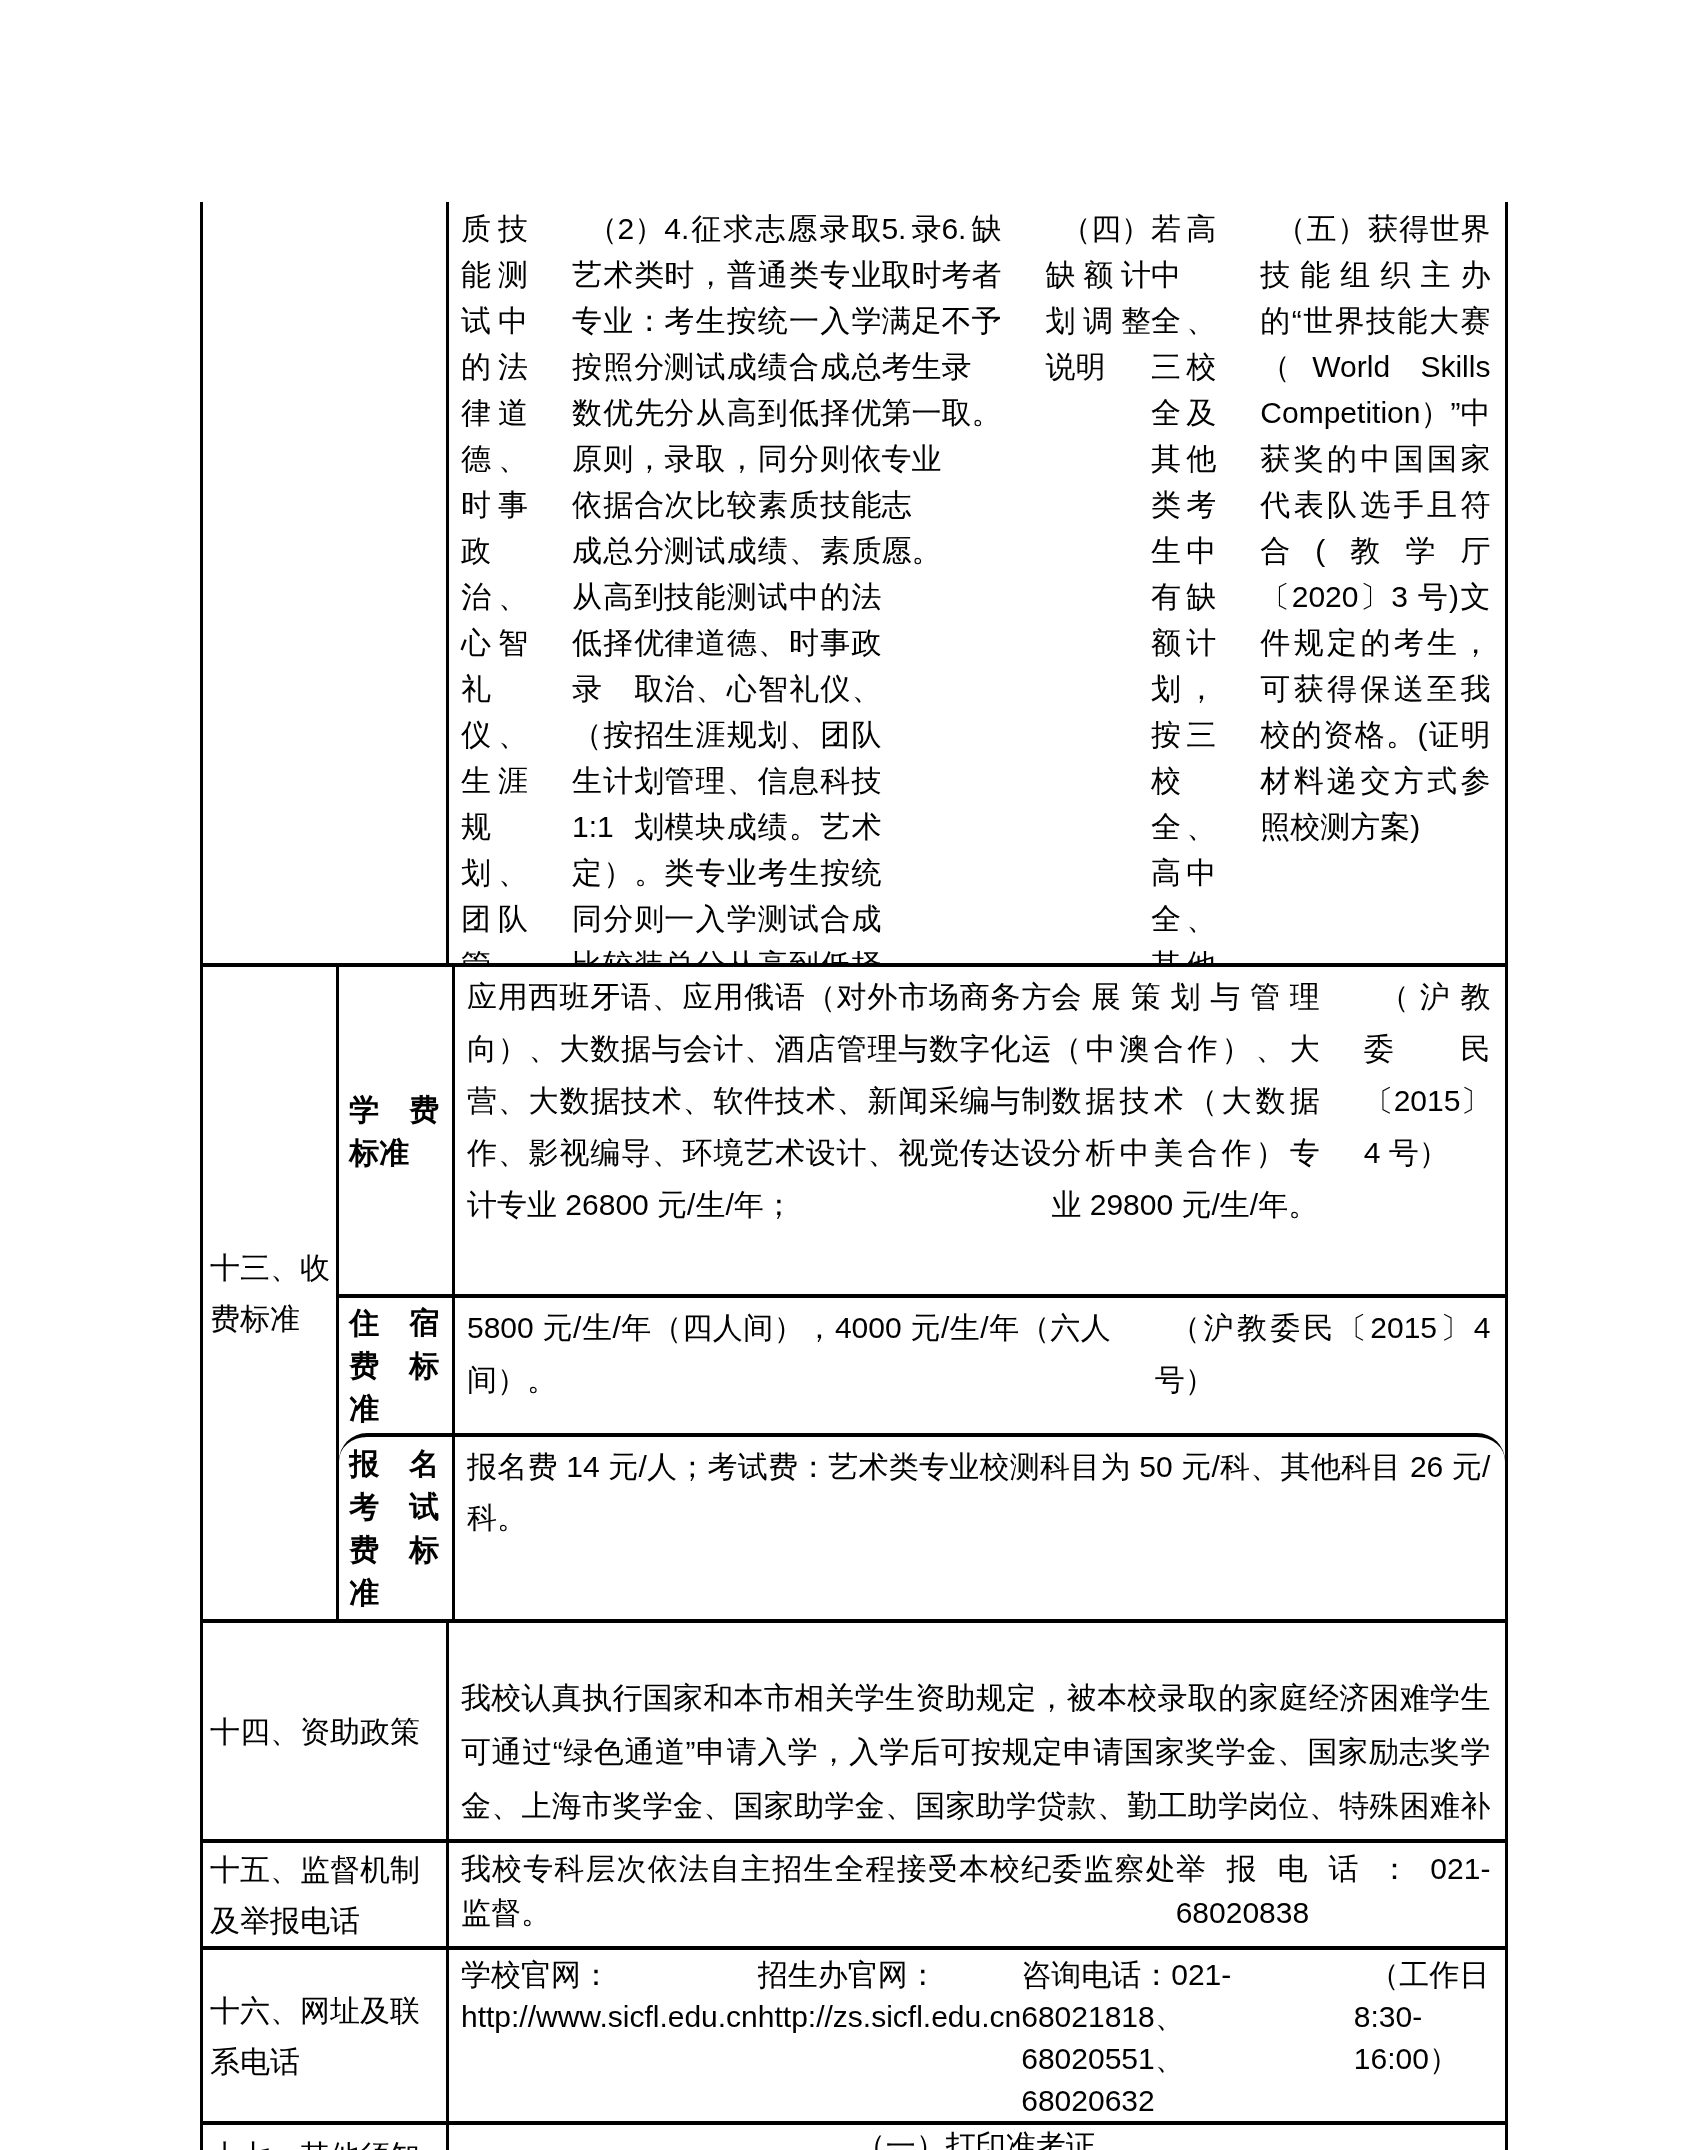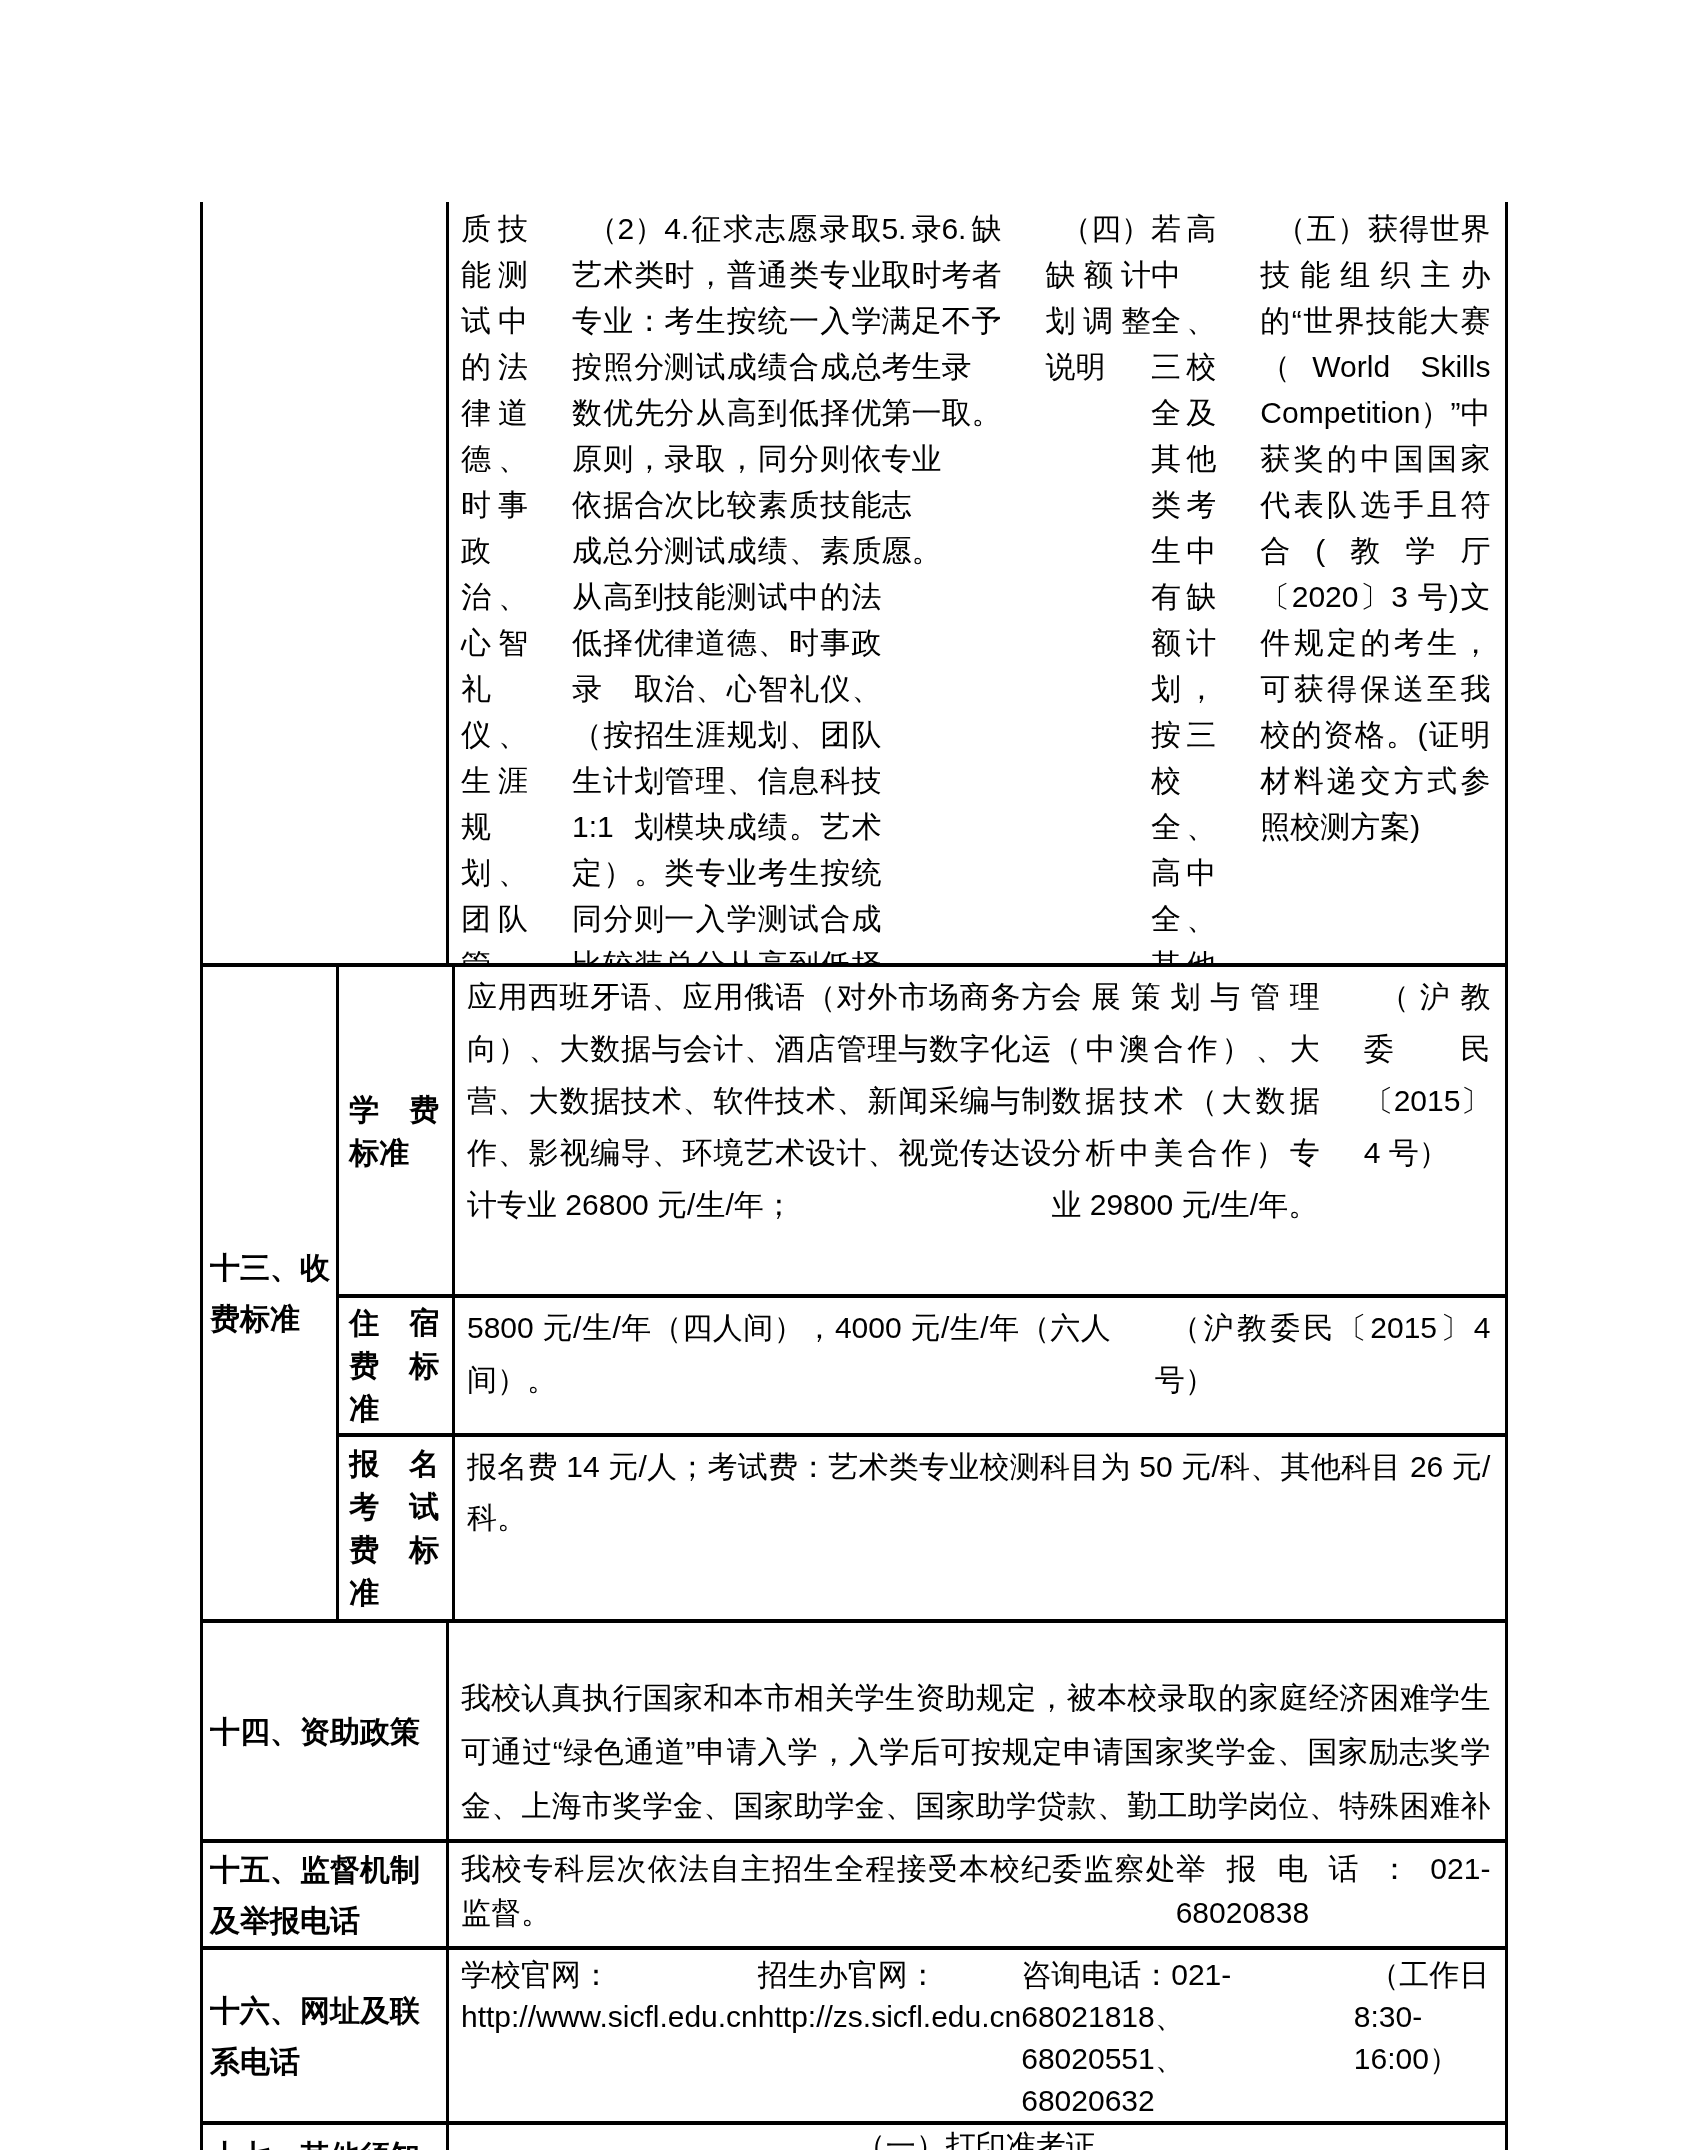--- a/index.html
+++ b/index.html
@@ -37,32 +37,32 @@
   .hcol {
     width: 246px;
     box-sizing: border-box;
     border-right: 3.4px solid #000;
     flex: none;
     display: flex;
     align-items: center;
     padding-left: 6.9px;
     padding-right: 3px;
     font-size: 30px;
-    font-weight: bold;
+    font-weight: normal;
     line-height: 51px;
     white-space: pre-line;
     overflow: hidden;
   }
   .hcol-narrow { width: 136px; }
 
   .fees-body { flex: 1; display: flex; flex-direction: column; min-width: 0; }
   .subrow { display: flex; box-sizing: border-box; overflow: hidden; }
   .subrow-tuition       { height: 327px; }
   .subrow-accommodation { height: 139px; border-top: 4.3px solid #000; }
-  .subrow-examfee       { height: 186px; border-top: 4.3px solid #000; }
+  .subrow-examfee       { height: 186px; border-top: 4.3px solid #000; border-radius: 28px; }
 
   .subhcol {
     width: 116px;
     box-sizing: border-box;
     border-right: 3.4px solid #000;
     flex: none;
     display: flex;
     align-items: center;
     padding-left: 10.3px;
     padding-right: 3.4px;

